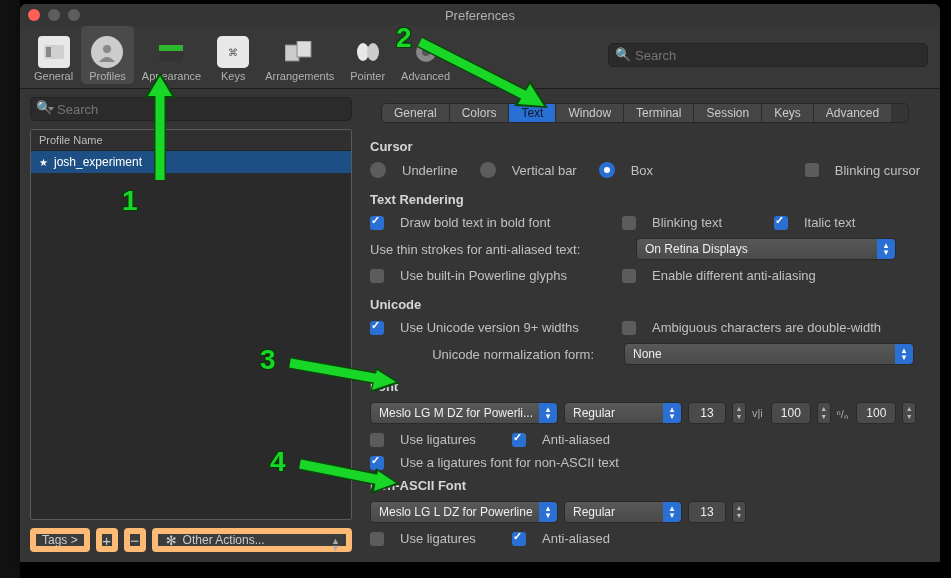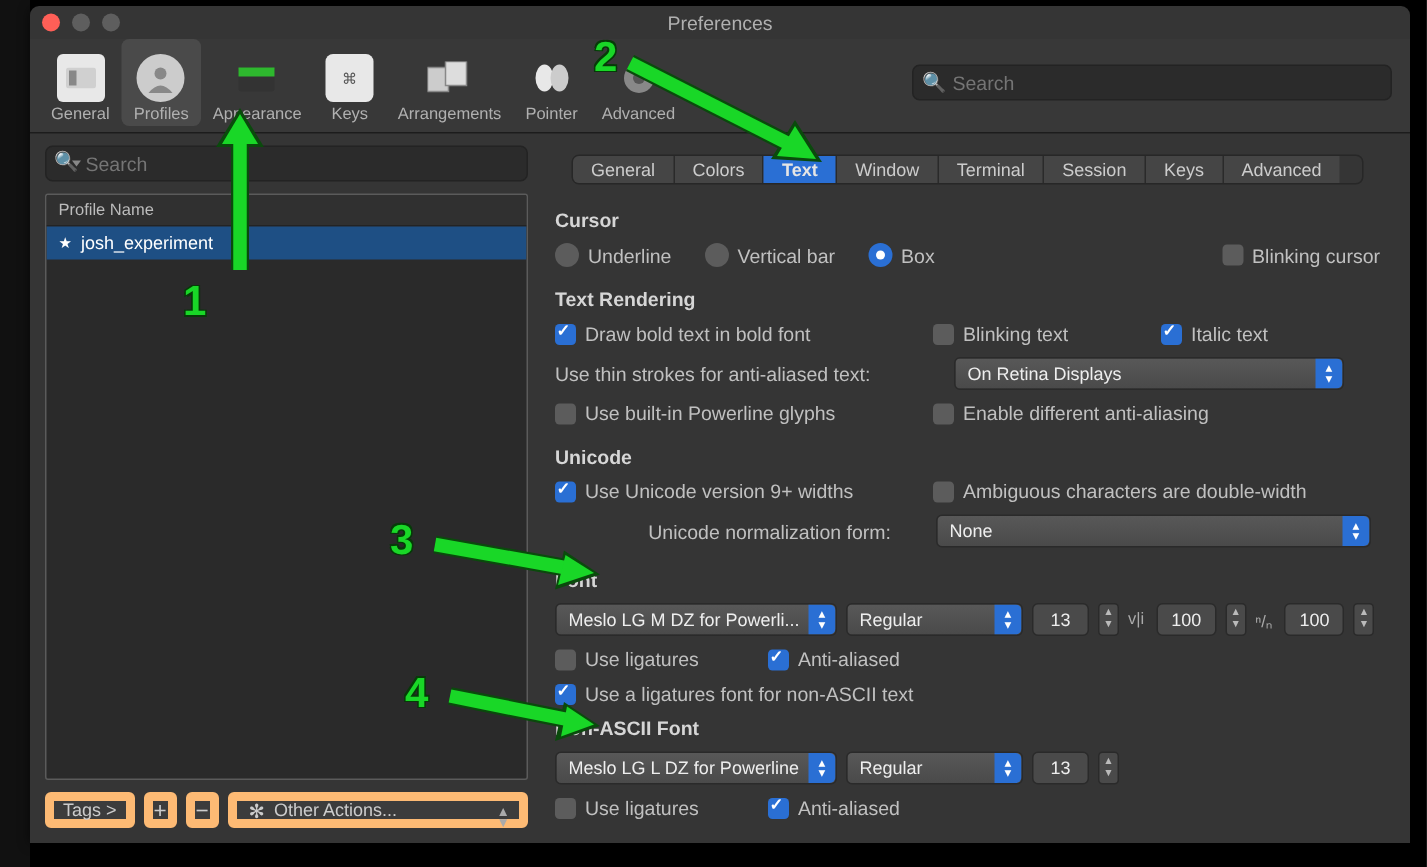--- a/index.html
+++ b/index.html
@@ -43,25 +43,25 @@
     .seg-b { width: 22px; justify-content:center; font-size: 15px;}
     .seg-c { width: 22px; justify-content:center; font-size: 15px;}
     .segbtn.other { padding: 0 22px 0 8px; position:relative; font-size:12px; flex:1;}
     .segbtn.other .gear{margin-right:6px;font-size:13px;}
     .segbtn.other .updn{position:absolute;right:6px;top:4px;font-size:9px;line-height:7px;color:#aaa;}
 
     .main { flex: 1; padding: 14px 20px 0 10px; overflow-y: auto; }
     .tabbar { display: flex; width: 528px; margin: 0 auto 16px; border: 1px solid #272727; border-radius: 5px; overflow: hidden; height: 20px; }
     .tab { flex: none; padding: 0 12px; background: #454545; color: #ccc; font-size: 12px; line-height: 19px; border-right: 1px solid #2a2a2a; cursor: default;}
     .tab:last-child { border-right: none; }
-    .tab.sel { background: #2a6fd4; color: #e5e5e5; font-weight: bold; }
+    .tab.sel { background: #2a6fd4; color: #0f172a; }
 
     .section-h { font-weight: 600; color: #d6d6d6; margin: 4px 0 8px; font-size: 13px;}
     .row { display: flex; align-items: center; gap: 22px; margin-bottom: 8px; flex-wrap: wrap;}
-    .row .cell { display: flex; align-items: center; gap: 6px; }
+    .row .cell { display: flex; align-items: center; gap: 16px; }
     .lbltxt { color: #c0c0c0; font-size: 13px;}
 
     .radio { width: 16px; height: 16px; border-radius: 50%; background: #5c5c5c; display:inline-block; position:relative;}
     .radio.sel { background: #2a6fd4; }
     .radio.sel::after{content:"";width:6px;height:6px;background:#fff;border-radius:50%;position:absolute;left:5px;top:5px;}
 
     .chk { width: 14px; height: 14px; border-radius: 3px; background: #5c5c5c; display:inline-block; position:relative; flex:none;}
     .chk.on { background: #2a6fd4; }
     .chk.on::after{content:"✓";color:#fff;font-size:11px;position:absolute;left:1px;top:-2px;font-weight:bold;}
 

